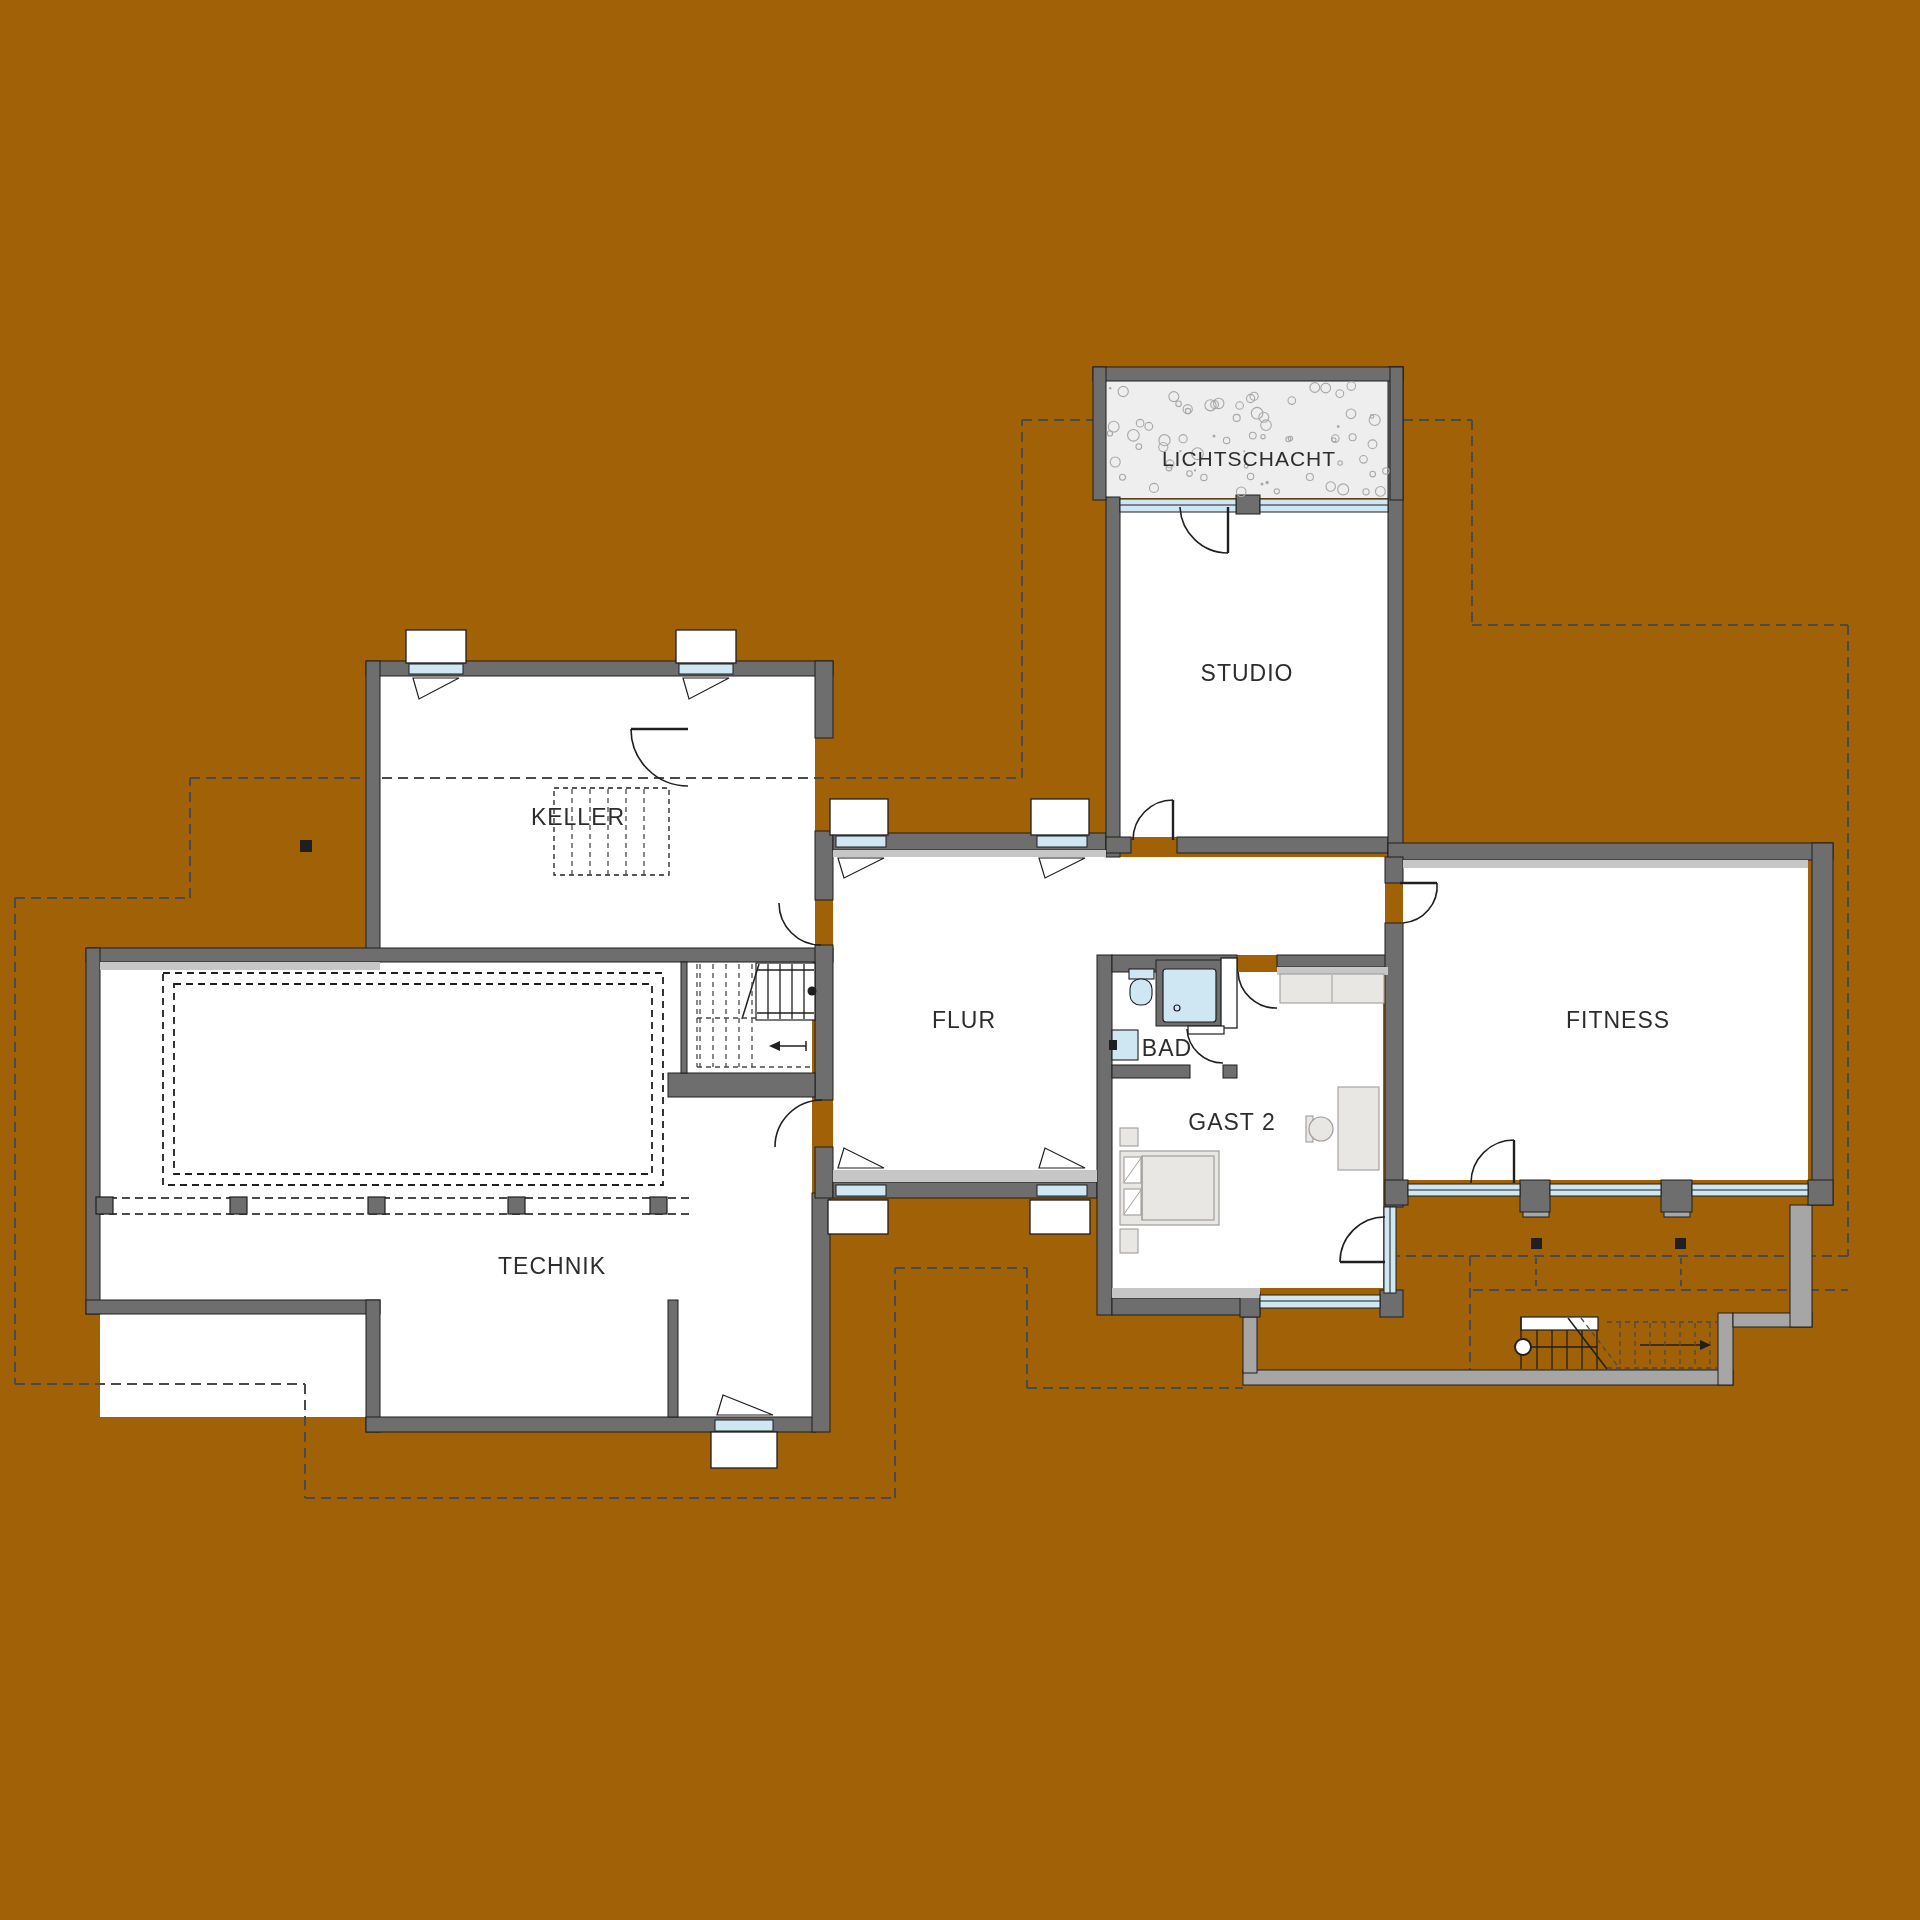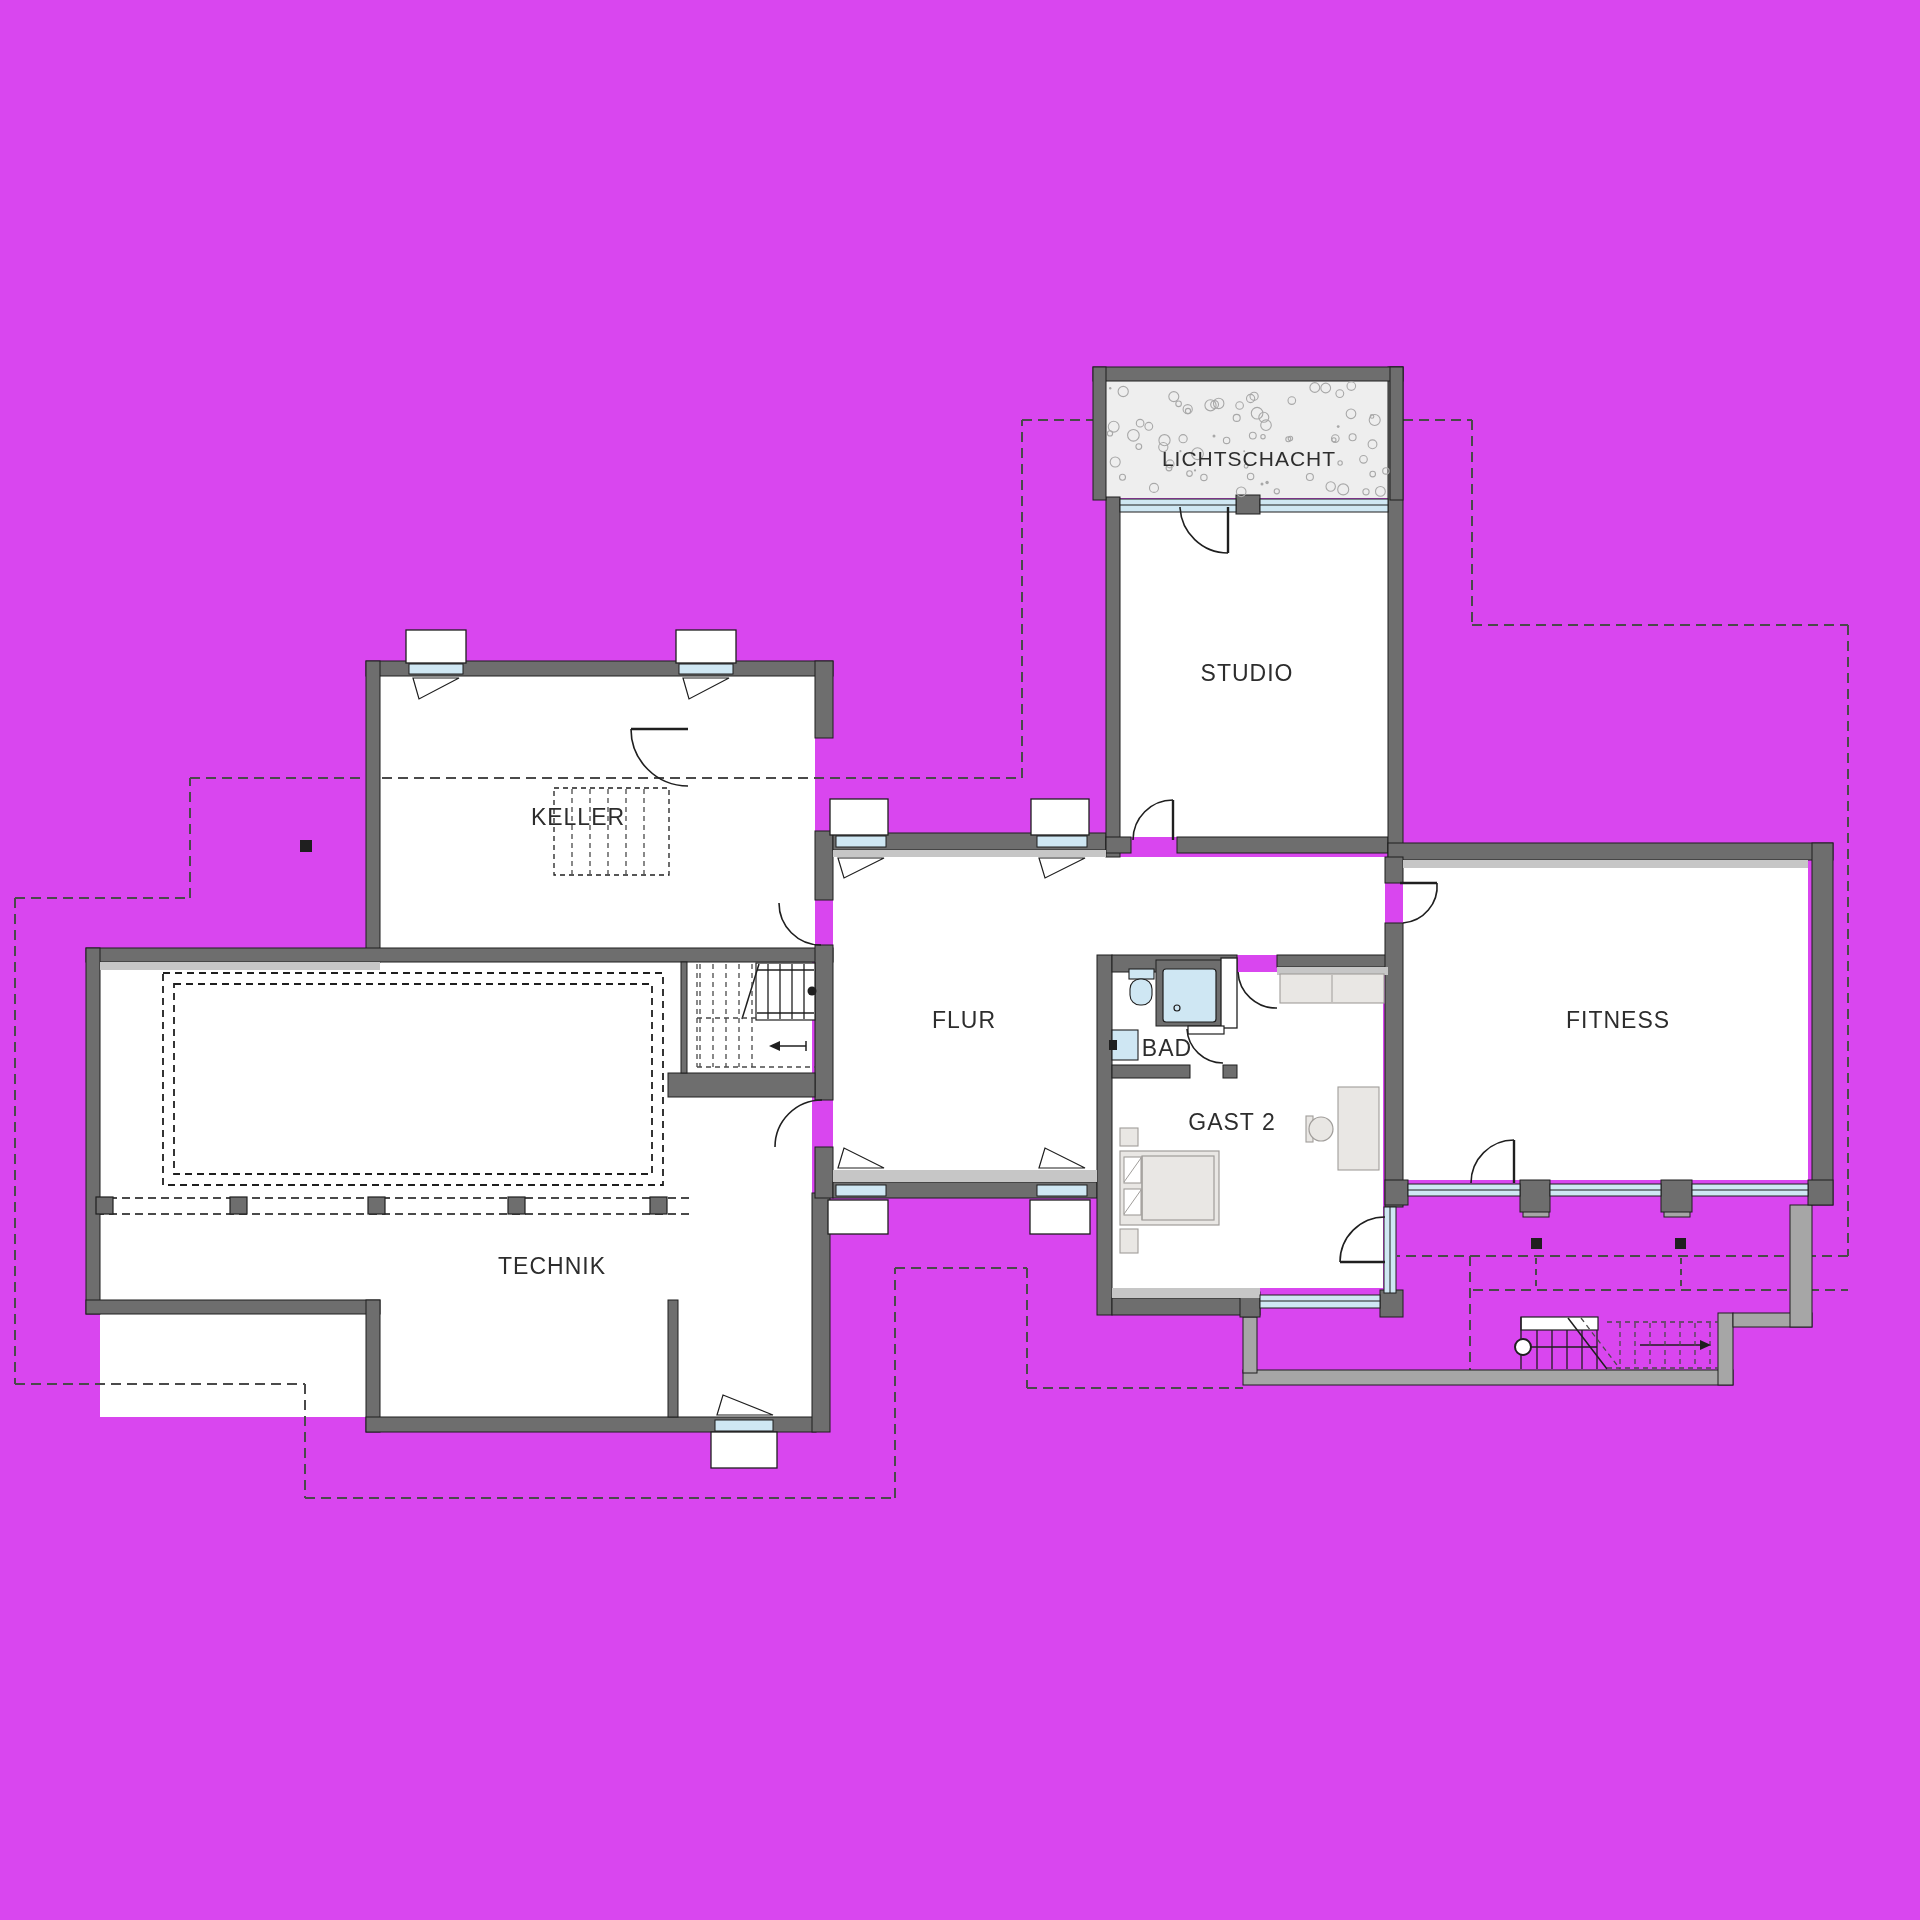--- a/index.html
+++ b/index.html
@@ -1,16 +1,16 @@
 <!DOCTYPE html>
 <html><head>
 <meta charset="utf-8">
 <style>
   html,body{margin:0;padding:0;background:#f4f3f2;}
-  .stage{width:1920px;height:1920px;position:relative;background:#d946ef;overflow:hidden;}
+  .stage{width:1920px;height:1920px;position:relative;background:#a16207;overflow:hidden;}
   svg{position:absolute;left:0;top:0;}
   svg text{font-family:"Liberation Sans","DejaVu Sans",sans-serif;letter-spacing:1px;fill:#2d2d2d;}
 </style>
 </head>
 <body>
 
 <div class="stage">
   <svg id="plan" width="1920" height="1920" viewBox="0 0 1920 1920">
       <rect x="380" y="676" width="435" height="272" fill="#ffffff" stroke="none"></rect>
       <rect x="100" y="962" width="712" height="455" fill="#ffffff" stroke="none"></rect>

